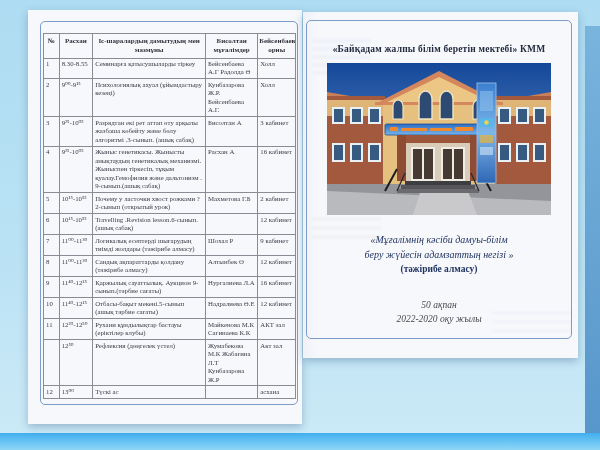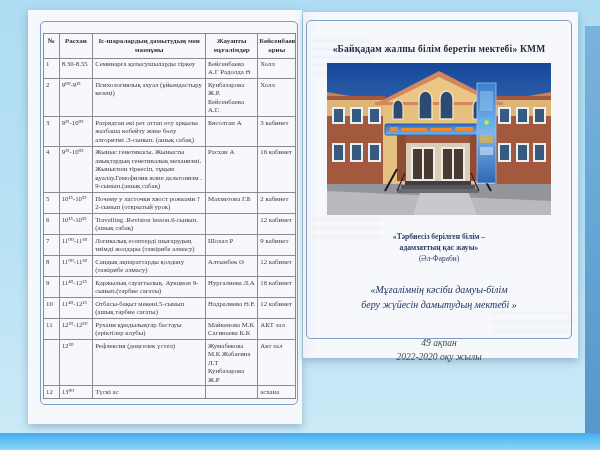--- a/index.html
+++ b/index.html
@@ -69,21 +69,21 @@
           <col class="col-time">
           <col class="col-topic">
         <col class="col-resp">
           <col class="col-place">
       </colgroup>
       <thead>
         <tr>
           <th>№</th>
           <th>Расхан</th>
           <th>Іс-шаралардың дамытудың мен мазмұны</th>
-          <th>Жауапты мұғалімдер</th>
+          <th>Бисолтан мұғалімдер</th>
           <th>Бейсенбаева орны</th>
         </tr>
       </thead>
       <tbody>
     <tr>
       <td class="c-num">1</td>
       <td class="c-time">8.30-8.55</td>
       <td class="c-topic">Семинарға қатысушыларды тіркеу</td>
       <td class="c-resp">Бейсенбаева А.Г Радолда Ә</td>
       <td class="c-place">Холл</td>
@@ -294,30 +294,26 @@
         <path d="M78,110 L70,128 M144,110 L152,128" stroke="#26262a" stroke-width="1.2" fill="none"></path>
 
         <rect x="150" y="20" width="19" height="100" fill="url(#vbanner)" stroke="#9cc2e8" stroke-width="0.8"></rect>
         <rect x="153" y="55" width="13" height="9" fill="#58b7e8"></rect>
         <circle cx="159.5" cy="59.5" r="2.2" fill="#f4d14a"></circle>
         <rect x="153" y="28" width="13" height="20" fill="#8fc3ec" opacity="0.55"></rect>
         <rect x="153" y="72" width="13" height="8" fill="#e8b43c" opacity="0.7"></rect>
         <rect x="153" y="84" width="13" height="8" fill="#cfe4f6" opacity="0.6"></rect>
       </svg>
 
-      <div class="quote">
-        <span>«Тәрбиесіз берілген білім –</span><br>
-        <span>адамзаттың қас жауы»</span><br>
-        <span class="quote-author">(Әл-Фараби)</span>
-      </div>
 
       <div class="main-title">
         <span>«Мұғалімнің кәсіби дамуы-білім</span><br>
-        <span>беру жүйесін дамытудың мектебі »</span>
+        <span>беру жүйесін адамзаттың негізі »</span>
       </div>
+      <div class="main-sub">(тәжірибе алмасу)</div>
 
       <div class="date-block">
-        <span>49 ақпан</span><br>
+        <span>50 ақпан</span><br>
         <span>2022-2020 оқу жылы</span>
       </div>
     </div>
   </div>
 </div>
 
 </body></html>

